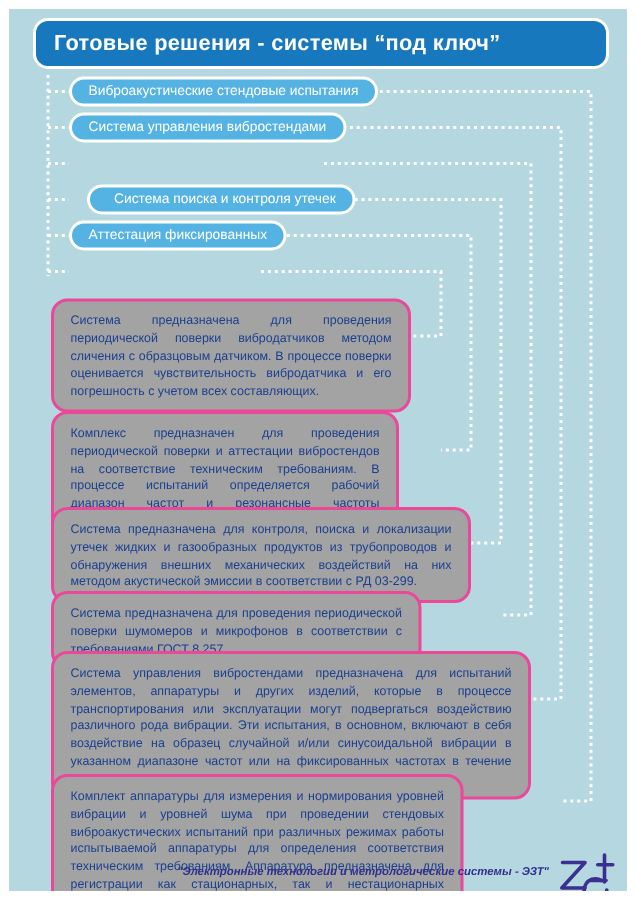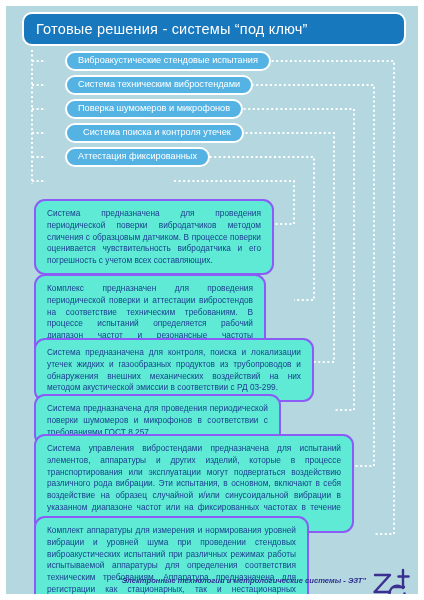--- a/index.html
+++ b/index.html
@@ -44,21 +44,21 @@
     background: #1878bd;
     border: 2px solid #ffffff;
     border-radius: 10px;
     box-sizing: border-box;
     display: flex;
     align-items: center;
   }
   #header-title {
     color: #ffffff;
     font-size: 14.5px;
-    font-weight: normal;
+    font-weight: bold;
     letter-spacing: 0.2px;
     padding-left: 12px;
     white-space: nowrap;
   }
 
   
   #wires {
     position: absolute;
     left: 0;
     top: 0;
@@ -72,34 +72,33 @@
     position: absolute;
     background: #55b3e4;
     border: 2px solid #ffffff;
     border-radius: 11px;
     box-sizing: border-box;
     height: 20px;
     display: flex;
     align-items: center;
     padding: 0 11px;
     white-space: nowrap;
-    margin-left: 19px;
   }
   .pill .pill-label {
     color: #ffffff;
     font-size: 9.2px;
     font-weight: normal;
     line-height: 1;
   }
 
   
   .desc {
     position: absolute;
-    background: #5eead4;
-    border: 2px solid #8b5cf6;
+    background: #a3a3a3;
+    border: 2px solid #ec4899;
     border-radius: 11px;
     box-sizing: border-box;
     padding: 7px 11px 6px 11px;
   }
   .desc .desc-text {
     display: block;
     color: #1b3f8f;
     font-size: 8.3px;
     line-height: 1.42;
     text-align: justify;
@@ -166,26 +165,23 @@
     </svg>
 
     <div id="header-bar">
       <span id="header-title">Готовые решения - системы “под ключ”</span>
     </div>
 
     <div class="pill" style="left:40px; top:45px;">
       <span class="pill-label">Виброакустические стендовые испытания</span>
     </div>
     <div class="pill" style="left:40px; top:69px;">
-      <span class="pill-label">Система техническим вибростендами</span>
-    </div>
-    <div class="pill" style="left:40px; top:93px;">
-      <span class="pill-label">Поверка шумомеров и микрофонов</span>
-    </div>
-    <div class="pill" style="left:40px; top:117px;padding-left:16px;">
+      <span class="pill-label">Система управления вибростендами</span>
+    </div>
+    <div class="pill" style="left:52px; top:117px;padding-left:16px;">
       <span class="pill-label">Система поиска и контроля утечек</span>
     </div>
     <div class="pill" style="left:40px; top:141px;">
       <span class="pill-label">Аттестация фиксированных</span>
     </div>
 
     <div class="desc" style="left:28px; top:193px; width:240px;">
       <span class="desc-text">Система предназначена для проведения периодической поверки вибродатчиков методом сличения с образцовым датчиком. В процессе поверки оценивается чувствительность вибродатчика и его погрешность с учетом всех составляющих.</span>
     </div>
 

